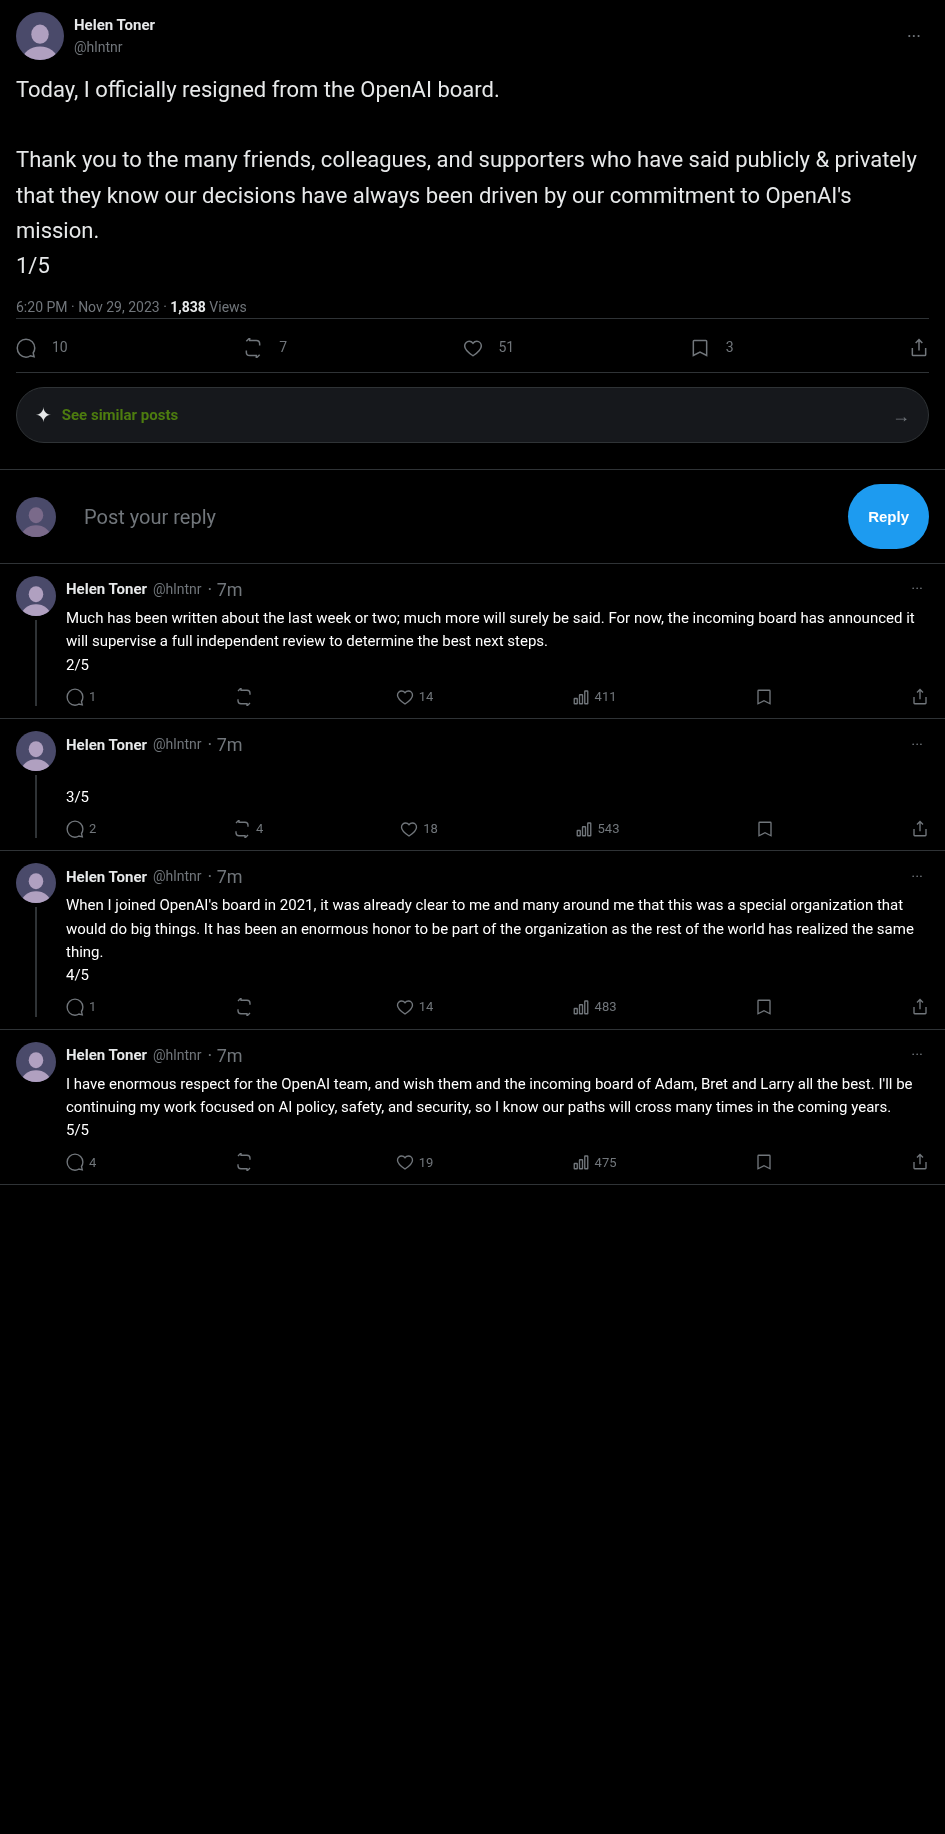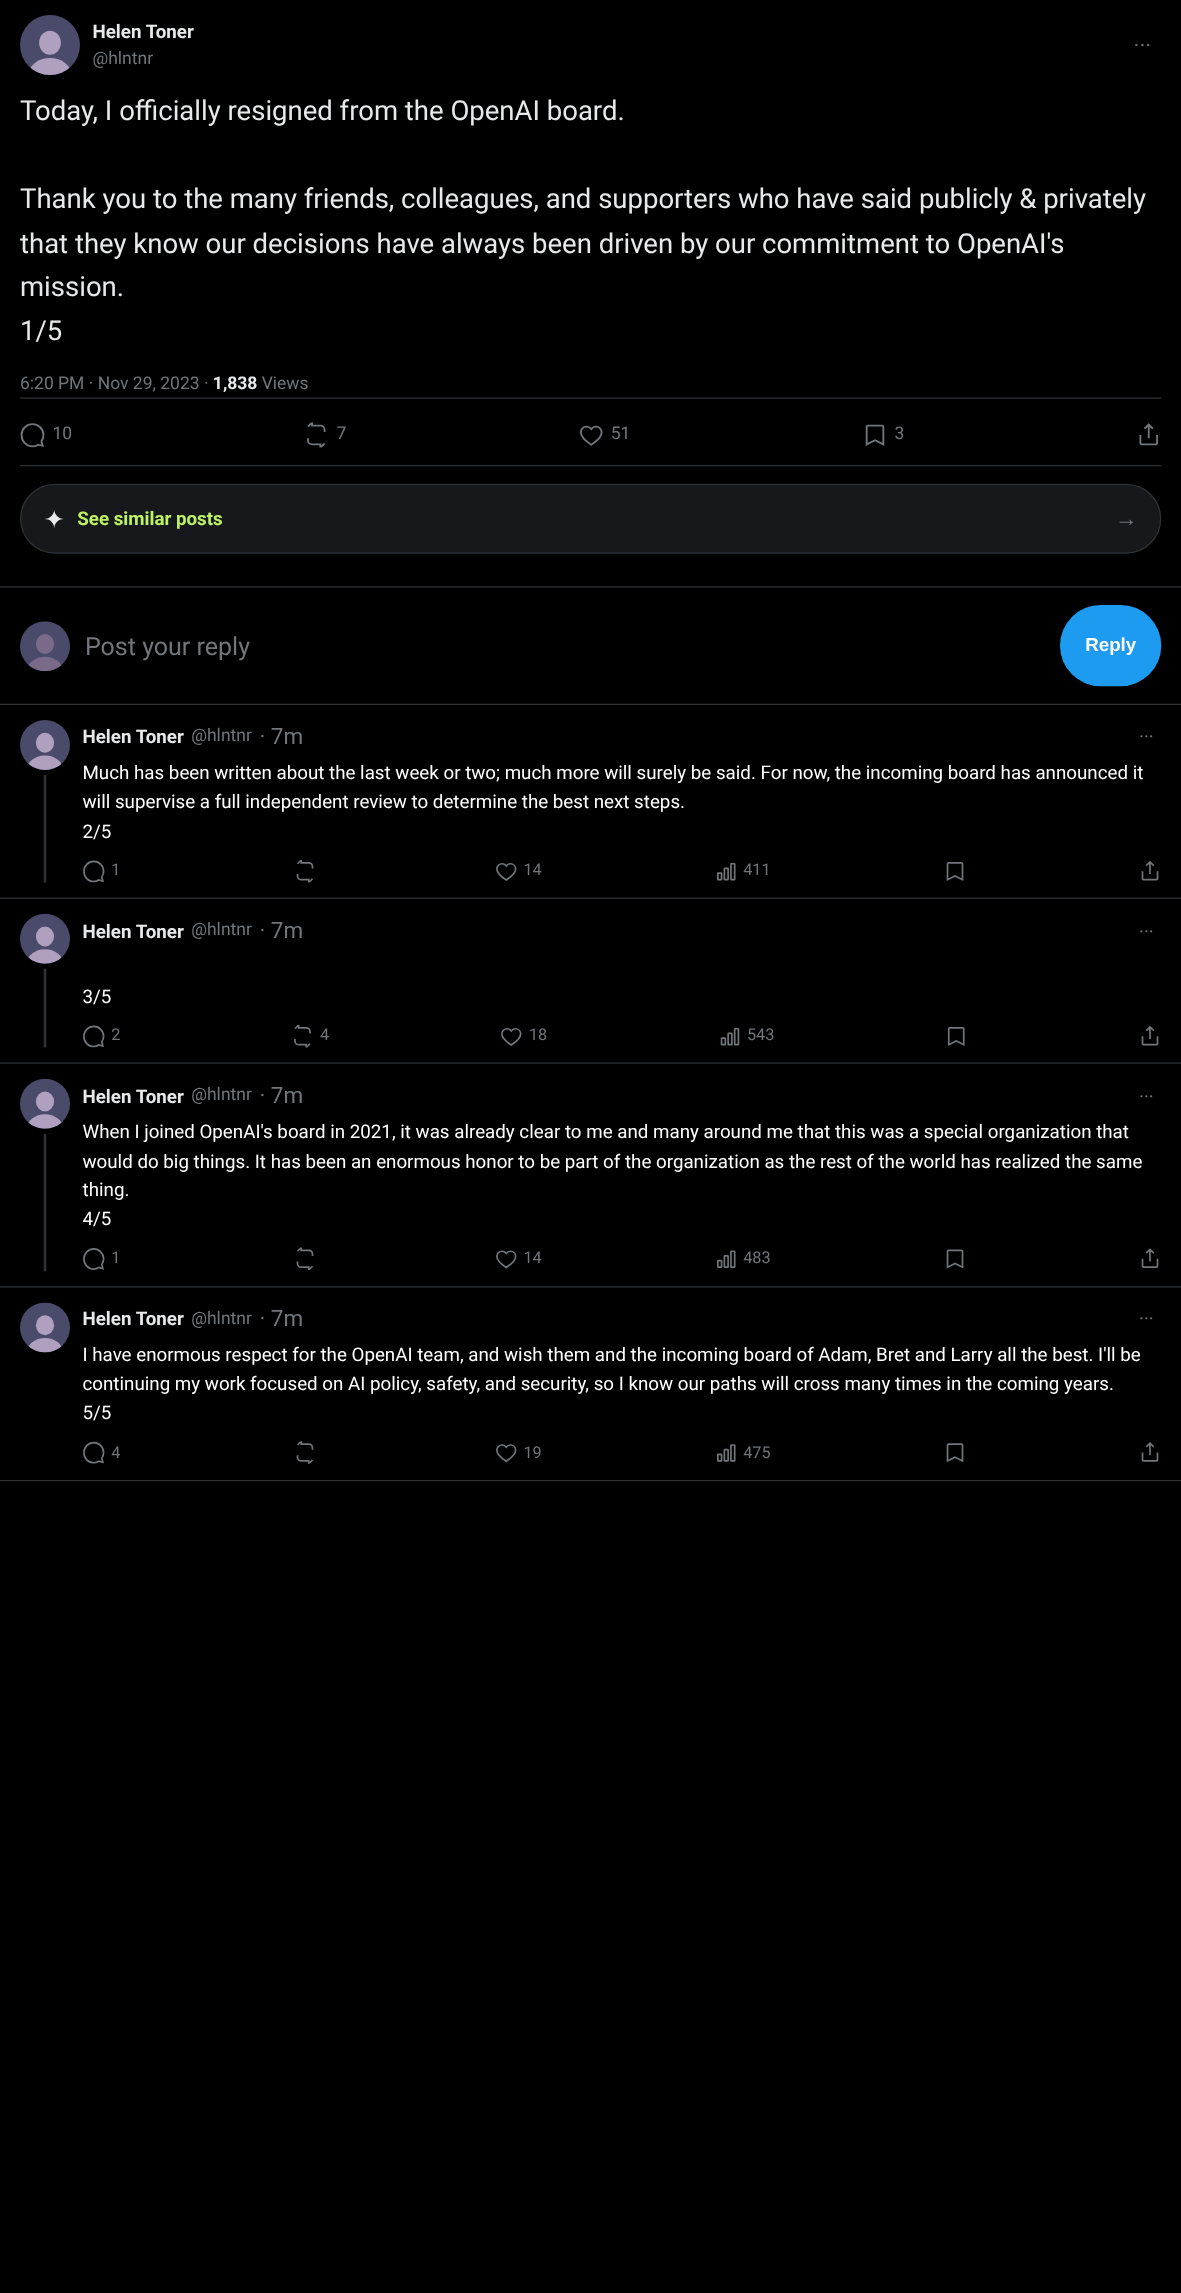--- a/index.html
+++ b/index.html
@@ -102,21 +102,21 @@
       display: flex;
       align-items: center;
       justify-content: space-between;
       padding: 4px 0;
       border-bottom: 1px solid #2f3336;
       padding-bottom: 14px;
     }
     .action-item {
       display: flex;
       align-items: center;
-      gap: 6px;
+      gap: 16px;
       color: #71767b;
       font-size: 14px;
       cursor: pointer;
     }
     .action-item svg {
       width: 20px;
       height: 20px;
     }
 
     
@@ -131,33 +131,33 @@
       margin: 14px 0;
       cursor: pointer;
     }
     .similar-posts-left {
       display: flex;
       align-items: center;
       gap: 10px;
     }
     .similar-posts-label {
       font-weight: 700;
-      color: #bef264;
+      color: #4d7c0f;
       font-size: 15px;
     }
     .sparkle-icon {
       color: #e7e9ea;
       font-size: 20px;
     }
 
     
     .reply-box {
       display: flex;
       align-items: center;
-      gap: 12px;
+      gap: 28px;
       padding: 14px 16px;
       border-bottom: 1px solid #2f3336;
     }
     .reply-placeholder {
       flex: 1;
       color: #71767b;
       font-size: 20px;
     }
     .reply-btn {
       background: #1d9bf0;

